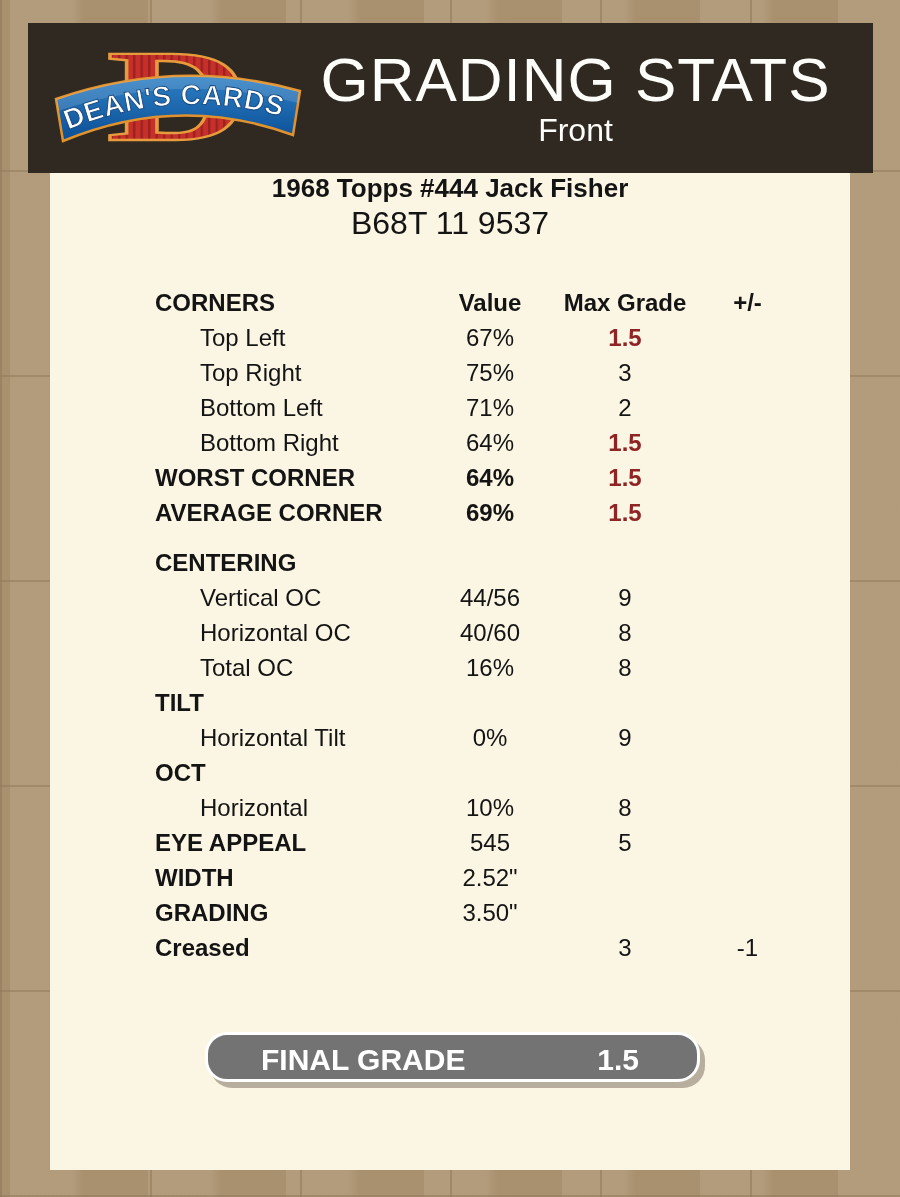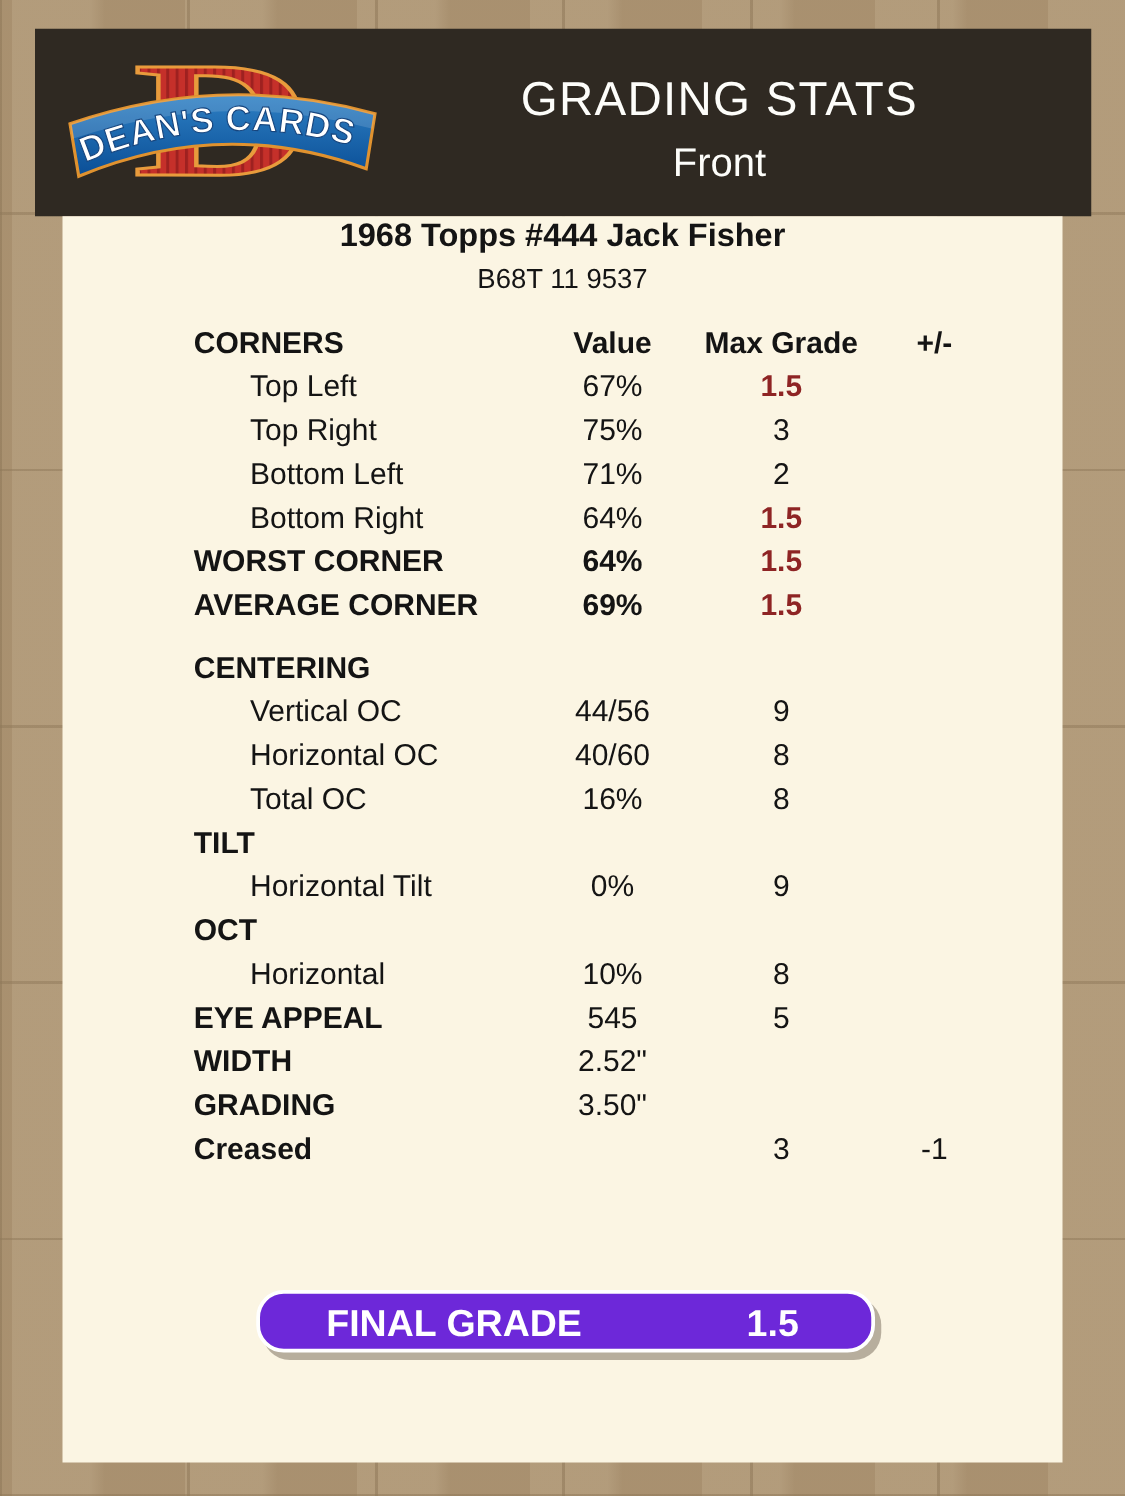--- a/index.html
+++ b/index.html
@@ -19,44 +19,44 @@
   .header-band {
     position:absolute; left:28px; top:23px; width:845px; height:150px;
     background:#2f2922;
   }
   .logo { position:absolute; left:24px; top:10px; width:252px; height:130px; }
   .header-titles {
     position:absolute; left:250px; right:0; top:0; height:100%;
     display:flex; flex-direction:column; align-items:center; justify-content:center;
     padding-top:10px; color:#fdfdfa;
   }
-  .main-title { font-size:38px; font-weight:400; letter-spacing:1px; line-height:54px; }
+  .main-title { font-size:62px; font-weight:400; letter-spacing:1px; line-height:54px; }
   .sub-title  { font-size:32px; font-weight:400; line-height:46px; }
 
   .panel {
     position:absolute; left:50px; top:173px; width:800px; height:997px;
     background:#fbf5e3; color:#141414;
   }
   .card-title  { text-align:center; font-size:26px; font-weight:bold; line-height:30px; }
-  .card-serial { margin-top:6px;  text-align:center; font-size:22px; line-height:28px; }
-
-  .grading-table { margin:20px 0 0 105px; width:640px; }
+  .card-serial { margin-top:6px;  text-align:center; font-size:32px; line-height:28px; }
+
+  .grading-table { margin:48px 0 0 105px; width:640px; }
   .row { display:flex; height:35px; line-height:35px; font-size:24px; }
   .row.gap { margin-top:15px; }
   .c-label { width:280px; text-align:left; white-space:nowrap; }
   .c-label.indent { padding-left:45px; }
   .c-value { width:110px; text-align:center; }
   .c-max   { width:160px; text-align:center; }
   .c-pm    { width:85px;  text-align:center; }
   .b { font-weight:bold; }
   .maroon { color:#8e2424; font-weight:bold; }
 
   .final-banner {
     position:absolute; left:155px; top:859px; width:495px; height:50px;
-    background:#6d28d9; border:3px solid #ffffff; border-radius:22px;
+    background:#737373; border:3px solid #ffffff; border-radius:22px;
     box-shadow:5px 6px 0 #b7ae9d;
     display:flex; align-items:center; justify-content:space-between;
     padding:5px 58px 0 53px; color:#ffffff; font-size:30px; font-weight:bold;
   }
 </style>
 </head>
 <body>
 
 <div class="page">
 

